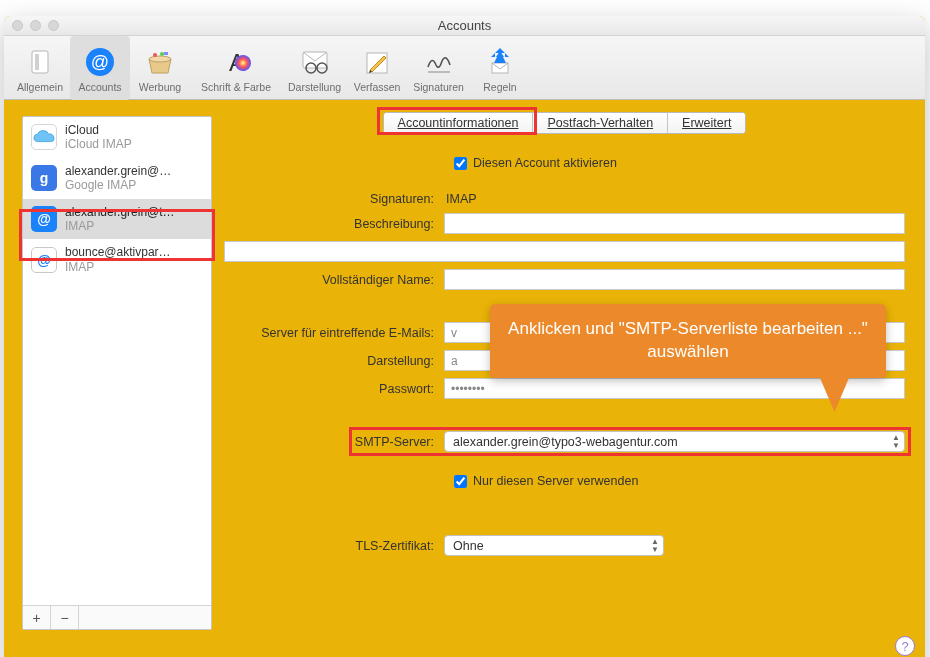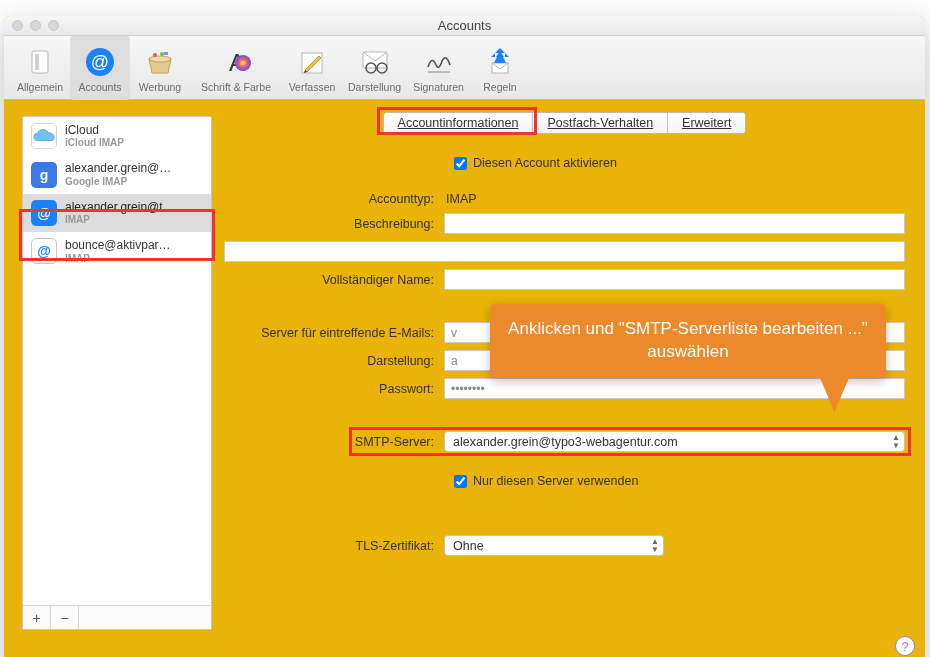--- a/index.html
+++ b/index.html
@@ -18,21 +18,21 @@
     .sidebar-wrap { padding: 16px 0 28px 18px; }
     .sidebar { width: 190px; height: 514px; background: #fff; border: 1px solid #c6c6c6; border-radius: 2px; position: relative; }
     .acct { display: flex; align-items: center; padding: 6px 8px; gap: 8px; font-size: 12px; position: relative; }
     .acct .aicon { width: 26px; height: 26px; border-radius: 5px; display: flex; align-items: center; justify-content: center; color: #fff; font-weight: bold; font-size: 14px; flex-shrink: 0; }
     .icloud { background: #fff; border: 1px solid #d6d6d6; }
     .google { background: #3a78e7; font-size: 15px; }
     .at { background: #1a82fb; }
     .atwhite { background: #fff; border: 1px solid #c7c7c7; color: #1a82fb !important; }
     .acct .txt { line-height: 1.2; overflow: hidden; }
     .acct .t1 { color: #333; white-space: nowrap; overflow: hidden; text-overflow: ellipsis; max-width: 140px; }
-    .acct .t2 { color: #999; font-size: 10px; font-weight: bold; }
+    .acct .t2 { color: #999; font-size: 12px; }
     .acct.selected { background: #dcdcdc; }
     .acct.selected .t1 { color: #222; }
     .redbox-acct { position: absolute; border: 3px solid #e33; pointer-events: none; }
     .sb-footer { position: absolute; bottom: 0; left: 0; right: 0; height: 24px; border-top: 1px solid #d5d5d5; display: flex; background: #fafafa; }
     .sb-footer button { width: 28px; height: 23px; background: #fafafa; border: none; border-right: 1px solid #d5d5d5; font-size: 14px; color: #555; }
     .main { flex: 1; padding: 12px 20px 0 12px; font-size: 13px; color: #333; position: relative; }
     .segmented { display: flex; justify-content: center; margin-bottom: 10px; position: relative; text-decoration: underline; }
     .seg-group { display: inline-flex; border: 1px solid #b9b9b9; border-radius: 4px; overflow: hidden; background: #fff; }
     .seg-btn { padding: 3px 14px; font-size: 12.5px; background: linear-gradient(#fff,#f3f3f3); border: none; border-right: 1px solid #c5c5c5; color: #333; }
     .seg-btn:last-child { border-right: none; }
@@ -112,38 +112,38 @@
                 <stop offset="100%" stop-color="#55f"></stop>
               </radialGradient>
             </defs>
           </svg>
       </div>
       <span>Schrift &amp; Farbe</span>
     </div>
     <div class="tb-item">
       <div class="tb-icon">
         <svg viewBox="0 0 34 34">
-            <rect x="7" y="8" width="20" height="20" fill="#fff" stroke="#b5b5b5"></rect>
-            <path d="M10 25 L24 11 L26 13 L12 27 Z" fill="#f6c04a" stroke="#c99020"></path>
-            <path d="M10 25 L12 27 L9 28 Z" fill="#333"></path>
-          </svg>
-      </div>
-      <span>Verfassen</span>
-    </div>
-    <div class="tb-item">
-      <div class="tb-icon">
-        <svg viewBox="0 0 34 34">
             <rect x="5" y="7" width="24" height="16" rx="2" fill="#fff" stroke="#b5b5b5"></rect>
             <path d="M5 7 L17 16 L29 7" stroke="#b5b5b5" fill="none"></path>
             <circle cx="13" cy="23" r="5" fill="none" stroke="#555" stroke-width="1.5"></circle>
             <circle cx="24" cy="23" r="5" fill="none" stroke="#555" stroke-width="1.5"></circle>
             <line x1="18" y1="23" x2="19" y2="23" stroke="#555" stroke-width="1.5"></line>
           </svg>
       </div>
       <span>Darstellung</span>
+    </div>
+    <div class="tb-item">
+      <div class="tb-icon">
+        <svg viewBox="0 0 34 34">
+            <rect x="7" y="8" width="20" height="20" fill="#fff" stroke="#b5b5b5"></rect>
+            <path d="M10 25 L24 11 L26 13 L12 27 Z" fill="#f6c04a" stroke="#c99020"></path>
+            <path d="M10 25 L12 27 L9 28 Z" fill="#333"></path>
+          </svg>
+      </div>
+      <span>Verfassen</span>
     </div>
     <div class="tb-item">
       <div class="tb-icon">
         <svg viewBox="0 0 34 34">
             <path d="M6 22 Q10 10 14 20 Q17 26 20 16 Q24 8 28 20" fill="none" stroke="#555" stroke-width="1.6"></path>
             <line x1="6" y1="27" x2="28" y2="27" stroke="#888"></line>
           </svg>
       </div>
       <span>Signaturen</span>
     </div>
@@ -213,21 +213,21 @@
         </div>
         <div class="red-tab" style="left:153px;top:-5px;width:160px;height:28px"></div>
       </div>
 
       <div class="checkbox-row">
         <input type="checkbox" checked="" style="">
         <span>Diesen Account aktivieren</span>
       </div>
 
       <div class="row">
-        <label>Accounttyp:</label>
+        <label>Signaturen:</label>
         <div class="field static">IMAP</div>
       </div>
       <div class="row">
         <label>Beschreibung:</label>
         <div class="field"><input type="text" class="blur" value="                                                  " style=""></div>
       </div>
       <div class="row">
         <div class="field"><input type="text" class="blur" value="                                                  " style=""></div>
       </div>
       <div class="row">

